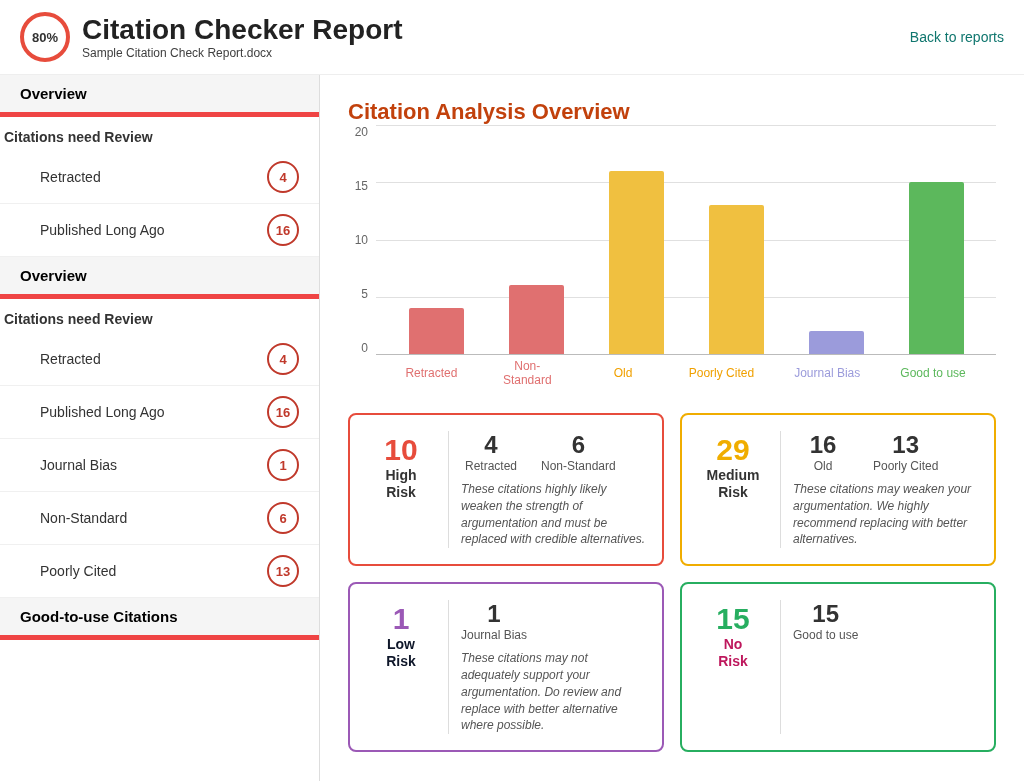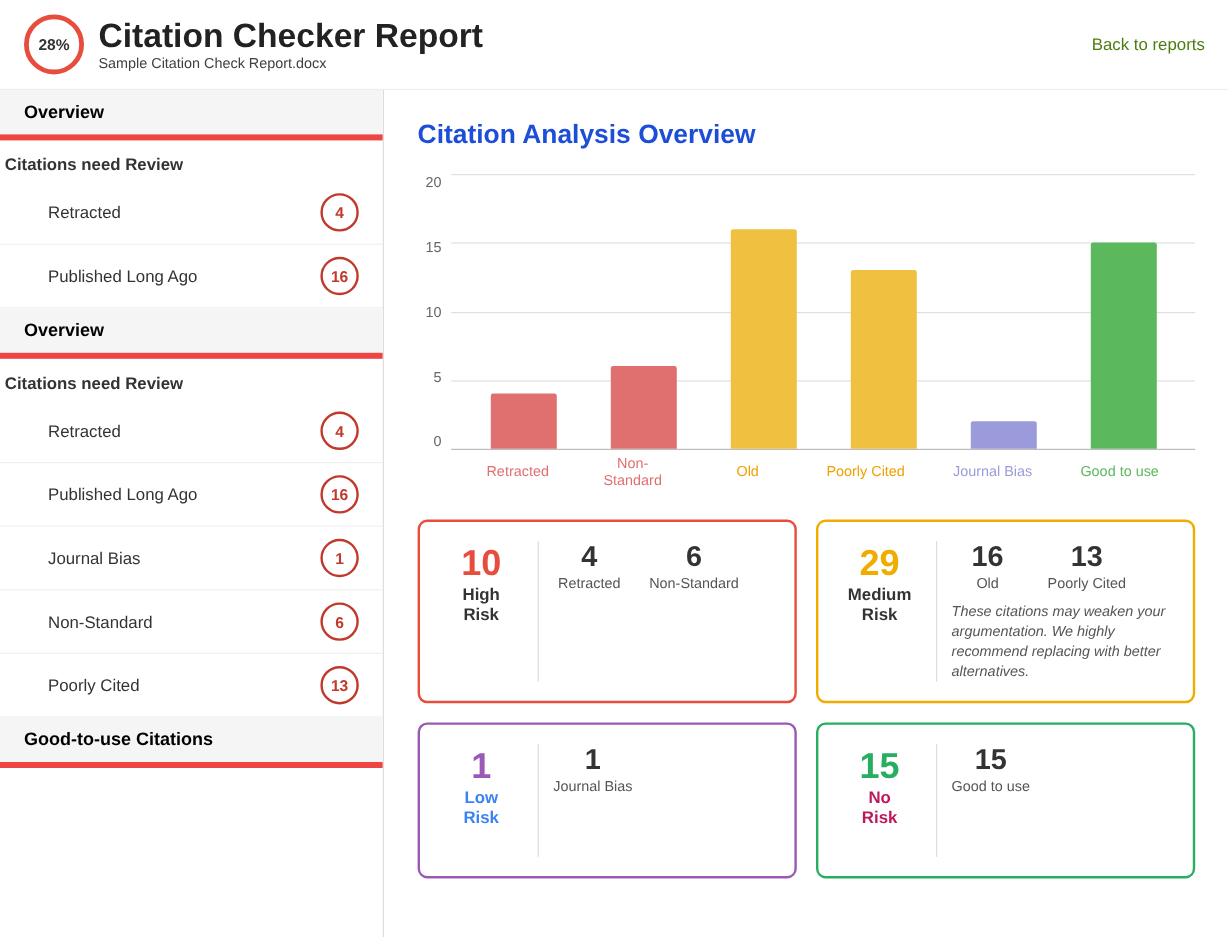--- a/index.html
+++ b/index.html
@@ -17,21 +17,21 @@
     .header-left { display: flex; align-items: center; gap: 12px; }
     .circle-badge {
       width: 50px; height: 50px; border-radius: 50%;
       border: 4px solid #e74c3c;
       display: flex; align-items: center; justify-content: center;
       font-size: 13px; font-weight: bold; color: #333;
       flex-shrink: 0;
     }
     .header-title h1 { font-size: 28px; font-weight: bold; color: #222; }
     .header-title p { font-size: 12px; color: #404040; }
-    .back-link { color: #4d7c0f; text-decoration: none; font-size: 14px; }
+    .back-link { color: #0f766e; text-decoration: none; font-size: 14px; }
 
     
     .layout { display: flex; height: calc(100vh - 60px); overflow: hidden; }
 
     
     .sidebar { width: 320px; flex-shrink: 0; border-right: 1px solid #ddd; overflow-y: auto; background: #fff; }
     .sidebar-section-header {
       background: #f5f5f5;
       padding: 10px 20px;
       font-size: 15px;
@@ -57,21 +57,21 @@
     .badge {
       width: 32px; height: 32px; border-radius: 50%;
       border: 2px solid #c0392b;
       display: flex; align-items: center; justify-content: center;
       font-size: 13px; font-weight: bold; color: #c0392b;
       flex-shrink: 0;
     }
 
     
     .main { flex: 1; overflow-y: auto; padding: 24px 28px; background: #fff; }
-    .main-title { font-size: 22px; font-weight: bold; color: #1d4ed8; margin-bottom: 20px; }
+    .main-title { font-size: 22px; font-weight: bold; color: #c2410c; }
 
     
     .chart-container { margin-bottom: 28px; position: relative; }
     .bar { width: 60px; position: relative; border-radius: 2px 2px 0 0; }
     .bar-label { font-size: 12px; margin-top: 6px; text-align: center; }
     .bar-retracted { background: #e07070; }
     .bar-nonstandard { background: #e07070; }
     .bar-old { background: #f0c040; }
     .bar-poorlycited { background: #f0c040; }
     .bar-journalbias { background: #9b9bdb; }
@@ -111,21 +111,21 @@
     .card-stat-label { font-size: 12px; color: #555; text-align: center; }
     .card-description { font-size: 12px; color: #555; font-style: italic; line-height: 1.4; flex: 1; }
     .card-right-inner { display: flex; flex-direction: column; gap: 8px; flex: 1; }
     .card-stats-row { display: flex; gap: 20px; }
   </style>
 </head>
 <body>
 
 <div class="header">
   <div class="header-left">
-    <div class="circle-badge">28%</div>
+    <div class="circle-badge">80%</div>
     <div class="header-title">
       <h1>Citation Checker Report</h1>
       <p>Sample Citation Check Report.docx</p>
     </div>
   </div>
   <a class="back-link" href="#">Back to reports</a>
 </div>
 
 <div class="layout">
 
@@ -248,20 +248,21 @@
           <div class="card-stats-row">
             <div class="card-stat">
               <span class="card-stat-number">4</span>
               <span class="card-stat-label">Retracted</span>
             </div>
             <div class="card-stat">
               <span class="card-stat-number">6</span>
               <span class="card-stat-label">Non-Standard</span>
             </div>
           </div>
+          <p class="card-description">These citations highly likely weaken the strength of argumentation and must be replaced with credible alternatives.</p>
         </div>
       </div>
 
       <div class="risk-card medium">
         <div class="card-left">
           <div class="card-big-number medium-color">29</div>
           <div class="card-risk-label" style="color:#333;">Medium<br>Risk</div>
         </div>
         <div class="card-divider"></div>
         <div class="card-right-inner">
@@ -275,30 +276,31 @@
               <span class="card-stat-label">Poorly Cited</span>
             </div>
           </div>
           <p class="card-description">These citations may weaken your argumentation. We highly recommend replacing with better alternatives.</p>
         </div>
       </div>
 
       <div class="risk-card low">
         <div class="card-left">
           <div class="card-big-number low-color">1</div>
-          <div class="card-risk-label" style="color:#3b82f6;">Low<br>Risk</div>
+          <div class="card-risk-label" style="color:#0f172a;">Low<br>Risk</div>
         </div>
         <div class="card-divider"></div>
         <div class="card-right-inner">
           <div class="card-stats-row">
             <div class="card-stat">
               <span class="card-stat-number">1</span>
               <span class="card-stat-label">Journal Bias</span>
             </div>
           </div>
+          <p class="card-description">These citations may not adequately support your argumentation. Do review and replace with better alternative where possible.</p>
         </div>
       </div>
 
       <div class="risk-card no">
         <div class="card-left">
           <div class="card-big-number no-color">15</div>
           <div class="card-risk-label" style="color:#be185d;">No<br>Risk</div>
         </div>
         <div class="card-divider"></div>
         <div class="card-right-inner">

